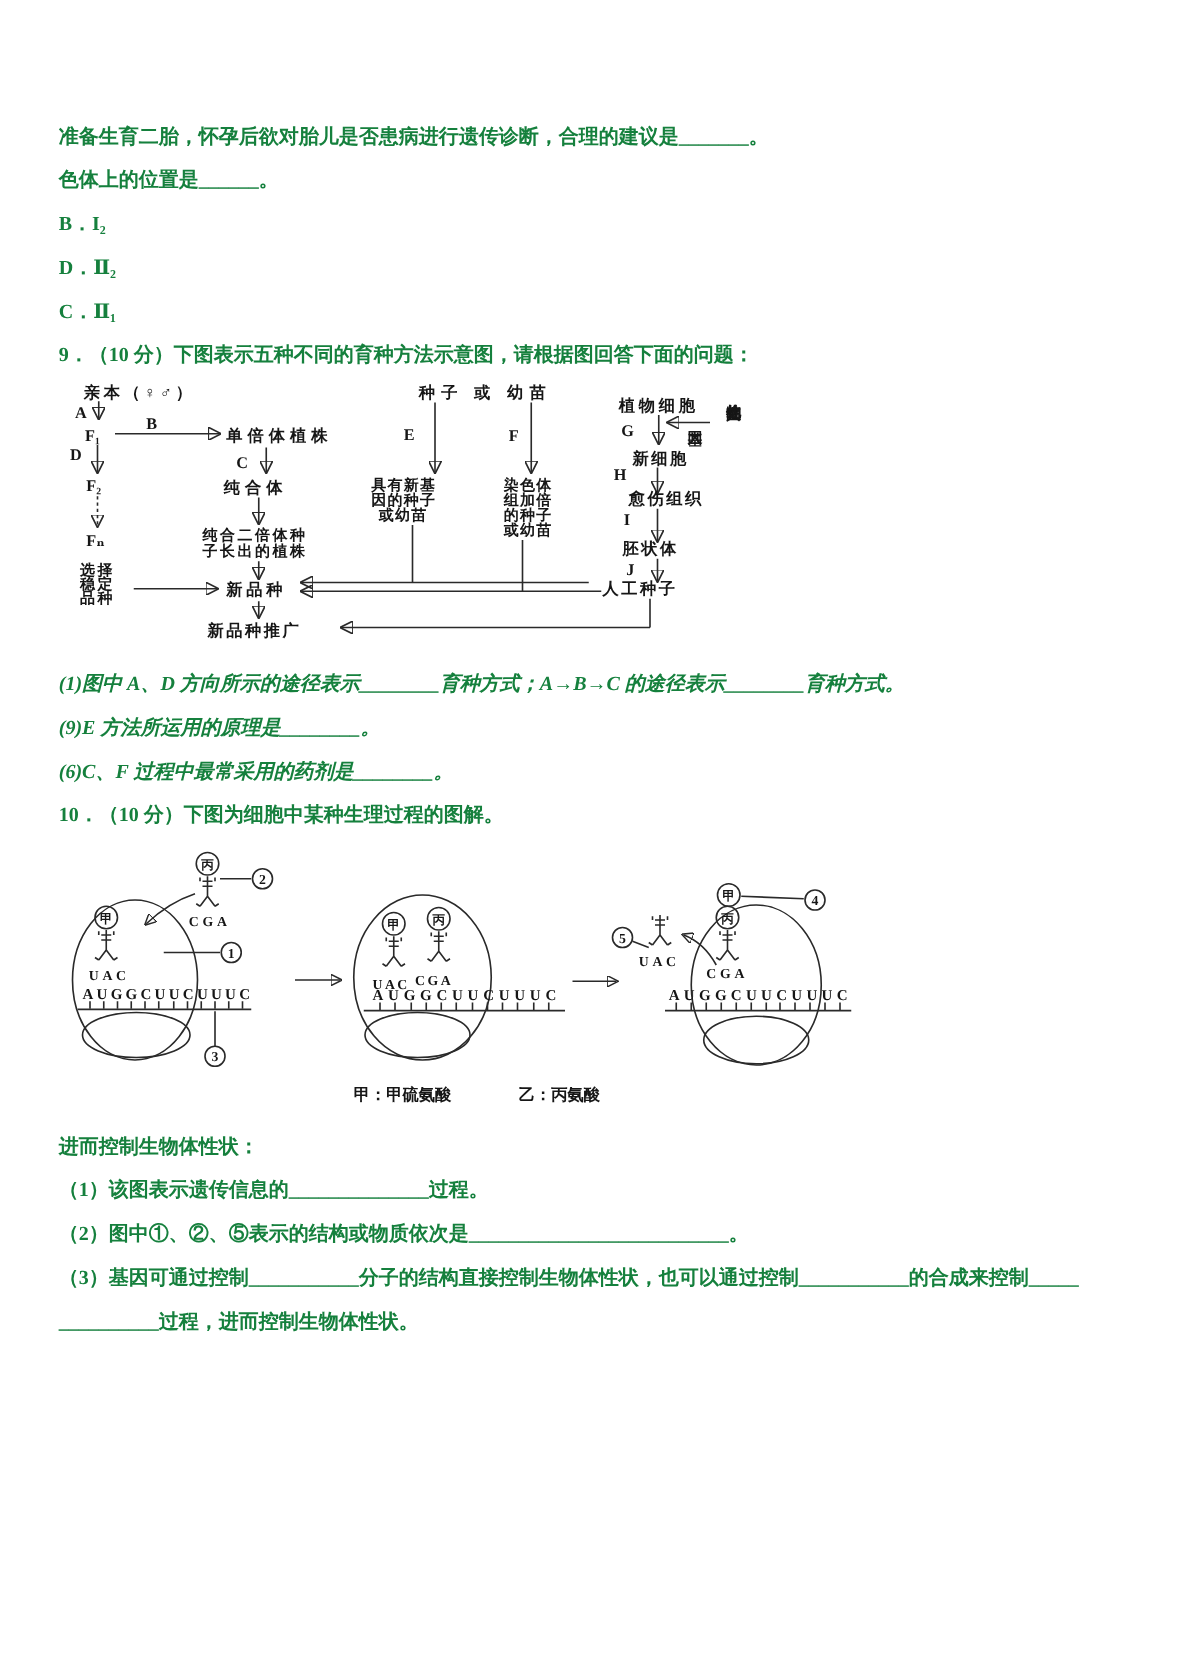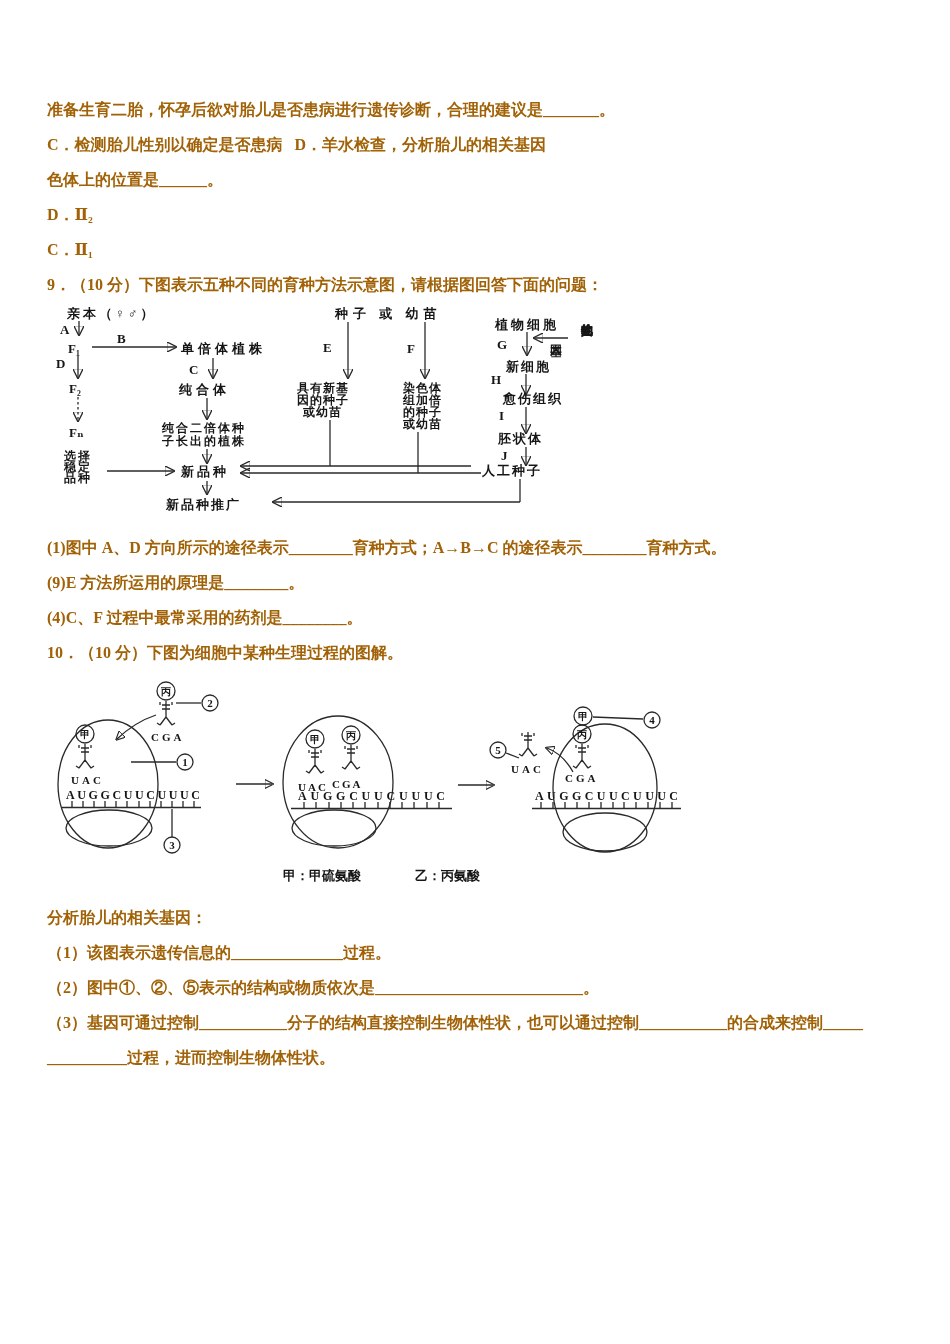--- a/index.html
+++ b/index.html
@@ -3,24 +3,24 @@
 <meta charset="utf-8">
 <style>
   html,body{margin:0;padding:0;}
   body{
     width:950px;height:1344px;background:#ffffff;overflow:hidden;
     font-family:"Liberation Serif","DejaVu Serif",serif;
   }
   .page{
     position:relative;width:950px;height:1344px;background:#ffffff;
     box-sizing:border-box;padding:92px 18px 0 47px;
-    color:#a16207;font-weight:bold;font-size:16px;
+    color:#15803d;font-weight:bold;font-size:16px;
   }
   p.line{margin:0;line-height:35px;white-space:pre;}
-  .subqs{margin-top:12px;}
+  .subqs{margin-top:12px;font-style:italic;}
   .q10lines{margin-top:8px;}
   svg{display:block;}
   svg .stroke, svg line, svg ellipse, svg circle, svg path{
     stroke:#2a2a2a;fill:none;stroke-width:1.3;
   }
   svg text{
     stroke:none;fill:#161616;
     font-family:"Liberation Serif","DejaVu Serif",serif;
     font-weight:bold;
   }
@@ -28,22 +28,22 @@
   .fs13{font-size:13px;} .fs12{font-size:12px;} .fs11{font-size:11px;} .fs10{font-size:10px;}
   .mid{text-anchor:middle;}
 </style>
 </head>
 <body>
 
 <div class="page">
 
   <div>
     <p class="line">准备生育二胎，怀孕后欲对胎儿是否患病进行遗传诊断，合理的建议是_______。</p>
-    <p class="line">C．检测胎儿性别以确定是否患病   D．羊水检查，分析胎儿的相关基因</p>
     <p class="line">色体上的位置是______。</p>
+    <p class="line">B．I₂</p>
     <p class="line">D．Ⅱ₂</p>
     <p class="line">C．Ⅱ₁</p>
   </div>
 
   <p class="line">9．（10 分）下图表示五种不同的育种方法示意图，请根据图回答下面的问题：</p>
 
   <svg width="600" height="216" viewBox="0 0 600 216">
     <defs>
       <marker id="ah" viewBox="0 0 10 10" refX="9" refY="5" markerWidth="8" markerHeight="8" orient="auto-start-reverse">
         <path d="M0,0 L10,5 L0,10 z" fill="#2a2a2a" stroke="none"></path>
@@ -114,21 +114,21 @@
     <line x1="479" y1="105" x2="479" y2="131" marker-end="url(#ah)"></line>
     <text class="fs13" x="451" y="141" letter-spacing="2">胚状体</text>
     <text class="fs13" x="454" y="158">J</text>
     <line x1="479" y1="145" x2="479" y2="163" marker-end="url(#ah)"></line>
     <text class="fs13" x="435" y="173" letter-spacing="2">人工种子</text>
   </svg>
 
   <div class="subqs">
     <p class="line">(1)图中 A、D 方向所示的途径表示________育种方式；A→B→C 的途径表示________育种方式。</p>
     <p class="line">(9)E 方法所运用的原理是________。</p>
-    <p class="line">(4)C、F 过程中最常采用的药剂是________。</p>
+    <p class="line">(6)C、F 过程中最常采用的药剂是________。</p>
   </div>
 
   <p class="line">10．（10 分）下图为细胞中某种生理过程的图解。</p>
 
   <svg width="645" height="212" viewBox="0 0 645 212" style="margin-top:10px;margin-left:8px;">
     <defs>
       <marker id="ah2" viewBox="0 0 10 10" refX="8" refY="5" markerWidth="7" markerHeight="7" orient="auto-start-reverse">
         <path d="M0,0 L10,5 L0,10 z" fill="#2a2a2a" stroke="none"></path>
       </marker>
       <g id="trna-glyph">
@@ -209,20 +209,20 @@
       <text class="fs12" x="480" y="120" textLength="143" lengthAdjust="spacing">AUGGCUUCUUUC</text>
       <path d="M486,122V128 M498,122V128 M510,122V128 M522,122V128 M534,122V128 M546,122V128 M558,122V128 M569,122V128 M581,122V128 M593,122V128 M605,122V128 M617,122V128"></path>
       <line x1="477" y1="128.5" x2="626" y2="128.5" stroke-width="2"></line>
     </g>
 
     <text class="fs13" x="228" y="200">甲：甲硫氨酸</text>
     <text class="fs13" x="360" y="200">乙：丙氨酸</text>
   </svg>
 
   <div class="q10lines">
-    <p class="line">分析胎儿的相关基因：</p>
+    <p class="line">进而控制生物体性状：</p>
     <p class="line">（1）该图表示遗传信息的______________过程。</p>
     <p class="line">（2）图中①、②、⑤表示的结构或物质依次是__________________________。</p>
     <p class="line">（3）基因可通过控制___________分子的结构直接控制生物体性状，也可以通过控制___________的合成来控制_____</p>
     <p class="line">__________过程，进而控制生物体性状。</p>
   </div>
 
 </div>
 
 </body></html>

